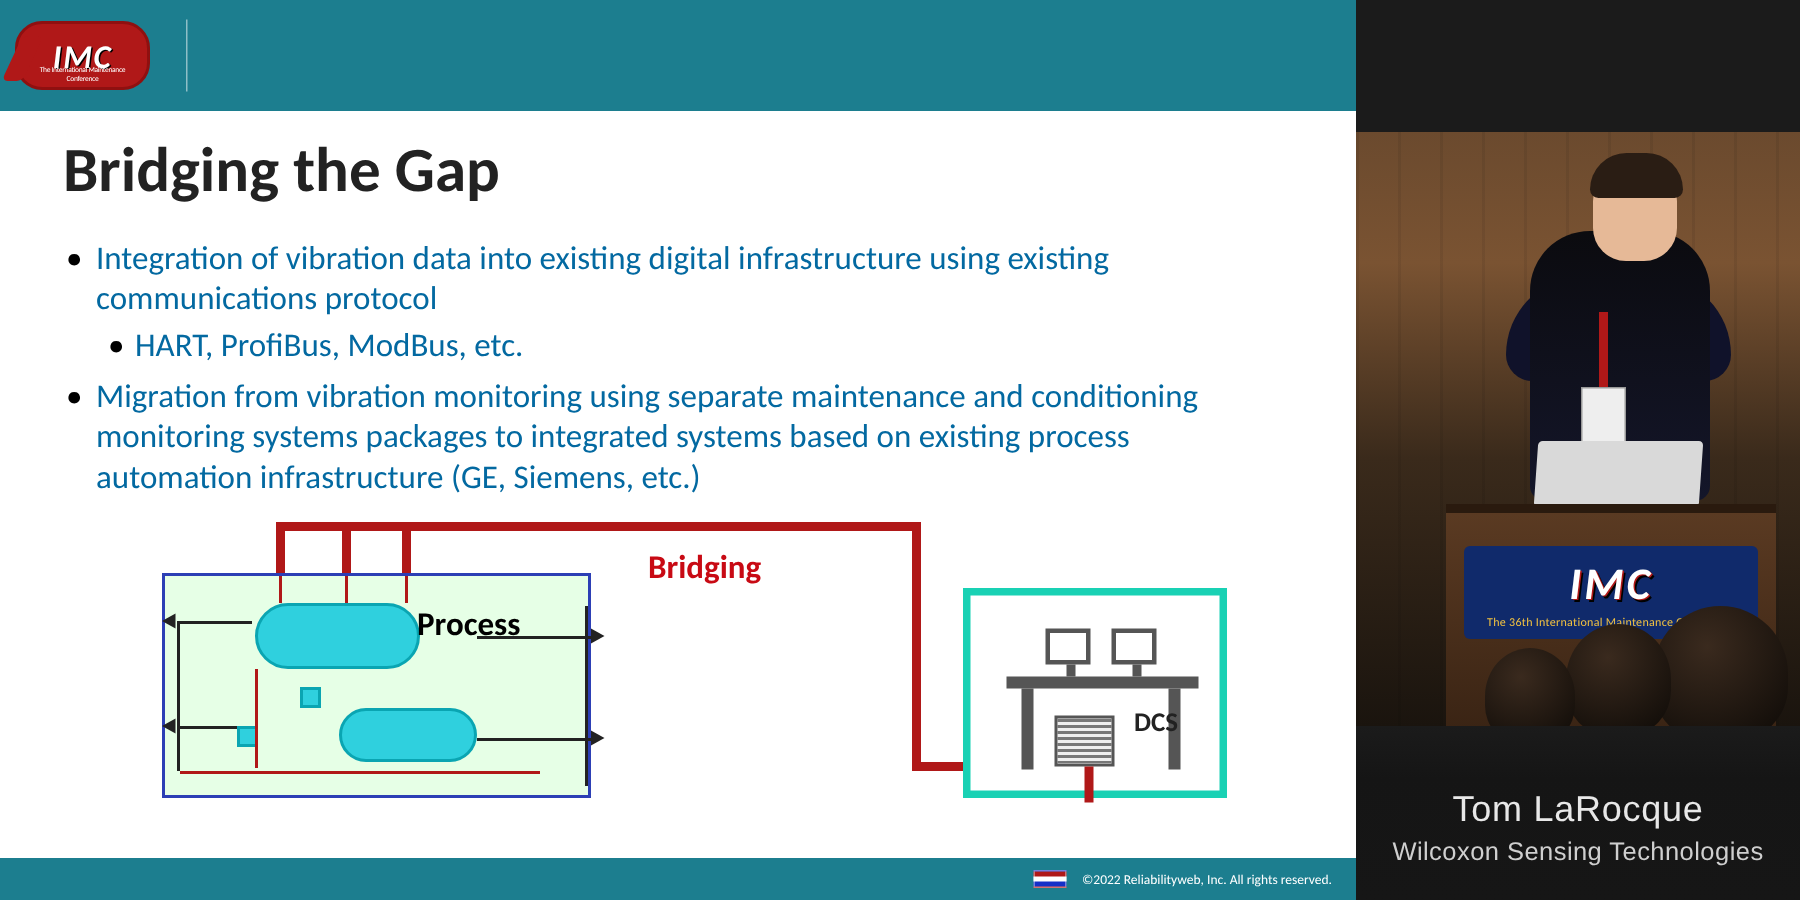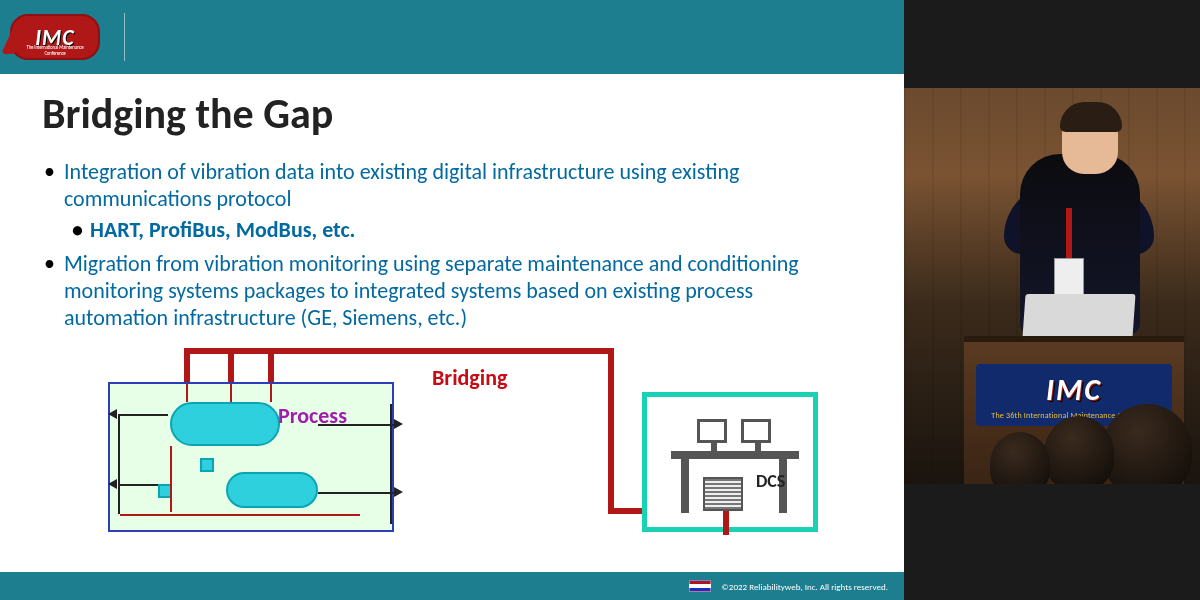--- a/index.html
+++ b/index.html
@@ -18,28 +18,28 @@
   .conf-the { font-size:8px; opacity:.9; }
   .conf-main { font-size:16px; font-weight:700; letter-spacing:.5px; }
   .conf-sub1 { font-size:7.5px; opacity:.95; letter-spacing:.3px; }
   .conf-sub2 { font-size:7.5px; opacity:.95; letter-spacing:.5px; }
 
   .slide-body { padding:8px 42px 0 42px; }
   .slide-title { font-size:42px; font-weight:700; color:#222; margin:6px 0 20px 0; font-family:Calibri, Arial, sans-serif; }
   ul.bullets { list-style:none; font-size:22px; color:#0369a1; line-height:1.22; }
   ul.bullets > li { position:relative; padding-left:22px; margin-bottom:8px; }
   ul.bullets > li::before { content:"•"; position:absolute; left:2px; top:0; color:#000; }
-  ul.sub { list-style:none; margin-top:4px;font-weight:bold; }
+  ul.sub { list-style:none; margin-top:4px; }
   ul.sub > li { position:relative; padding-left:26px; font-size:22px; }
   ul.sub > li::before { content:"•"; position:absolute; left:8px; top:0; color:#000; }
 
   
   .diagram { position:relative; margin:16px 0 0 60px; width:720px; height:190px; }
   .proc-box { position:absolute; left:6px; top:34px; width:286px; height:150px; border:2px solid #2c3fb5; background:#e6ffe6; }
-  .proc-label { position:absolute; left:176px; top:54px; font-size:22px; font-weight:700; color:#a21caf; }
+  .proc-label { position:absolute; left:176px; top:54px; font-size:22px; font-weight:700; color:#000000; }
   .vessel { position:absolute; background:#2fd0de; border:2px solid #0aa5b2; border-radius:30px; }
   .v1 { left:60px; top:18px; width:110px; height:44px; }
   .v2 { left:116px; top:88px; width:92px; height:36px; }
   .tiny-valve { position:absolute; width:14px; height:14px; background:#2fd0de; border:2px solid #0aa5b2; }
   .tv1 { left:90px; top:74px; }
   .tv2 { left:48px; top:100px; }
   .proc-box .wire { position:absolute; background:#b01818; }
   .w-top { left:76px; top:0; width:2px; height:18px; }
   .w-top2 { left:120px; top:0; width:2px; height:18px; }
   .w-top3 { left:160px; top:0; width:2px; height:18px; }
@@ -206,15 +206,19 @@
           <div class="ps-logo">IMC</div>
           <div class="ps-sub">The 36th International Maintenance Conference</div>
         </div>
       </div>
       <div class="heads-audience">
         <div class="ha ha1"></div>
         <div class="ha ha2"></div>
         <div class="ha ha3"></div>
       </div>
     </div>
+    <div class="lower-third">
+      <div class="lt-name">Tom LaRocque</div>
+      <div class="lt-org">Wilcoxon Sensing Technologies</div>
+    </div>
   </div>
 
 </div>
 
 </body></html>

